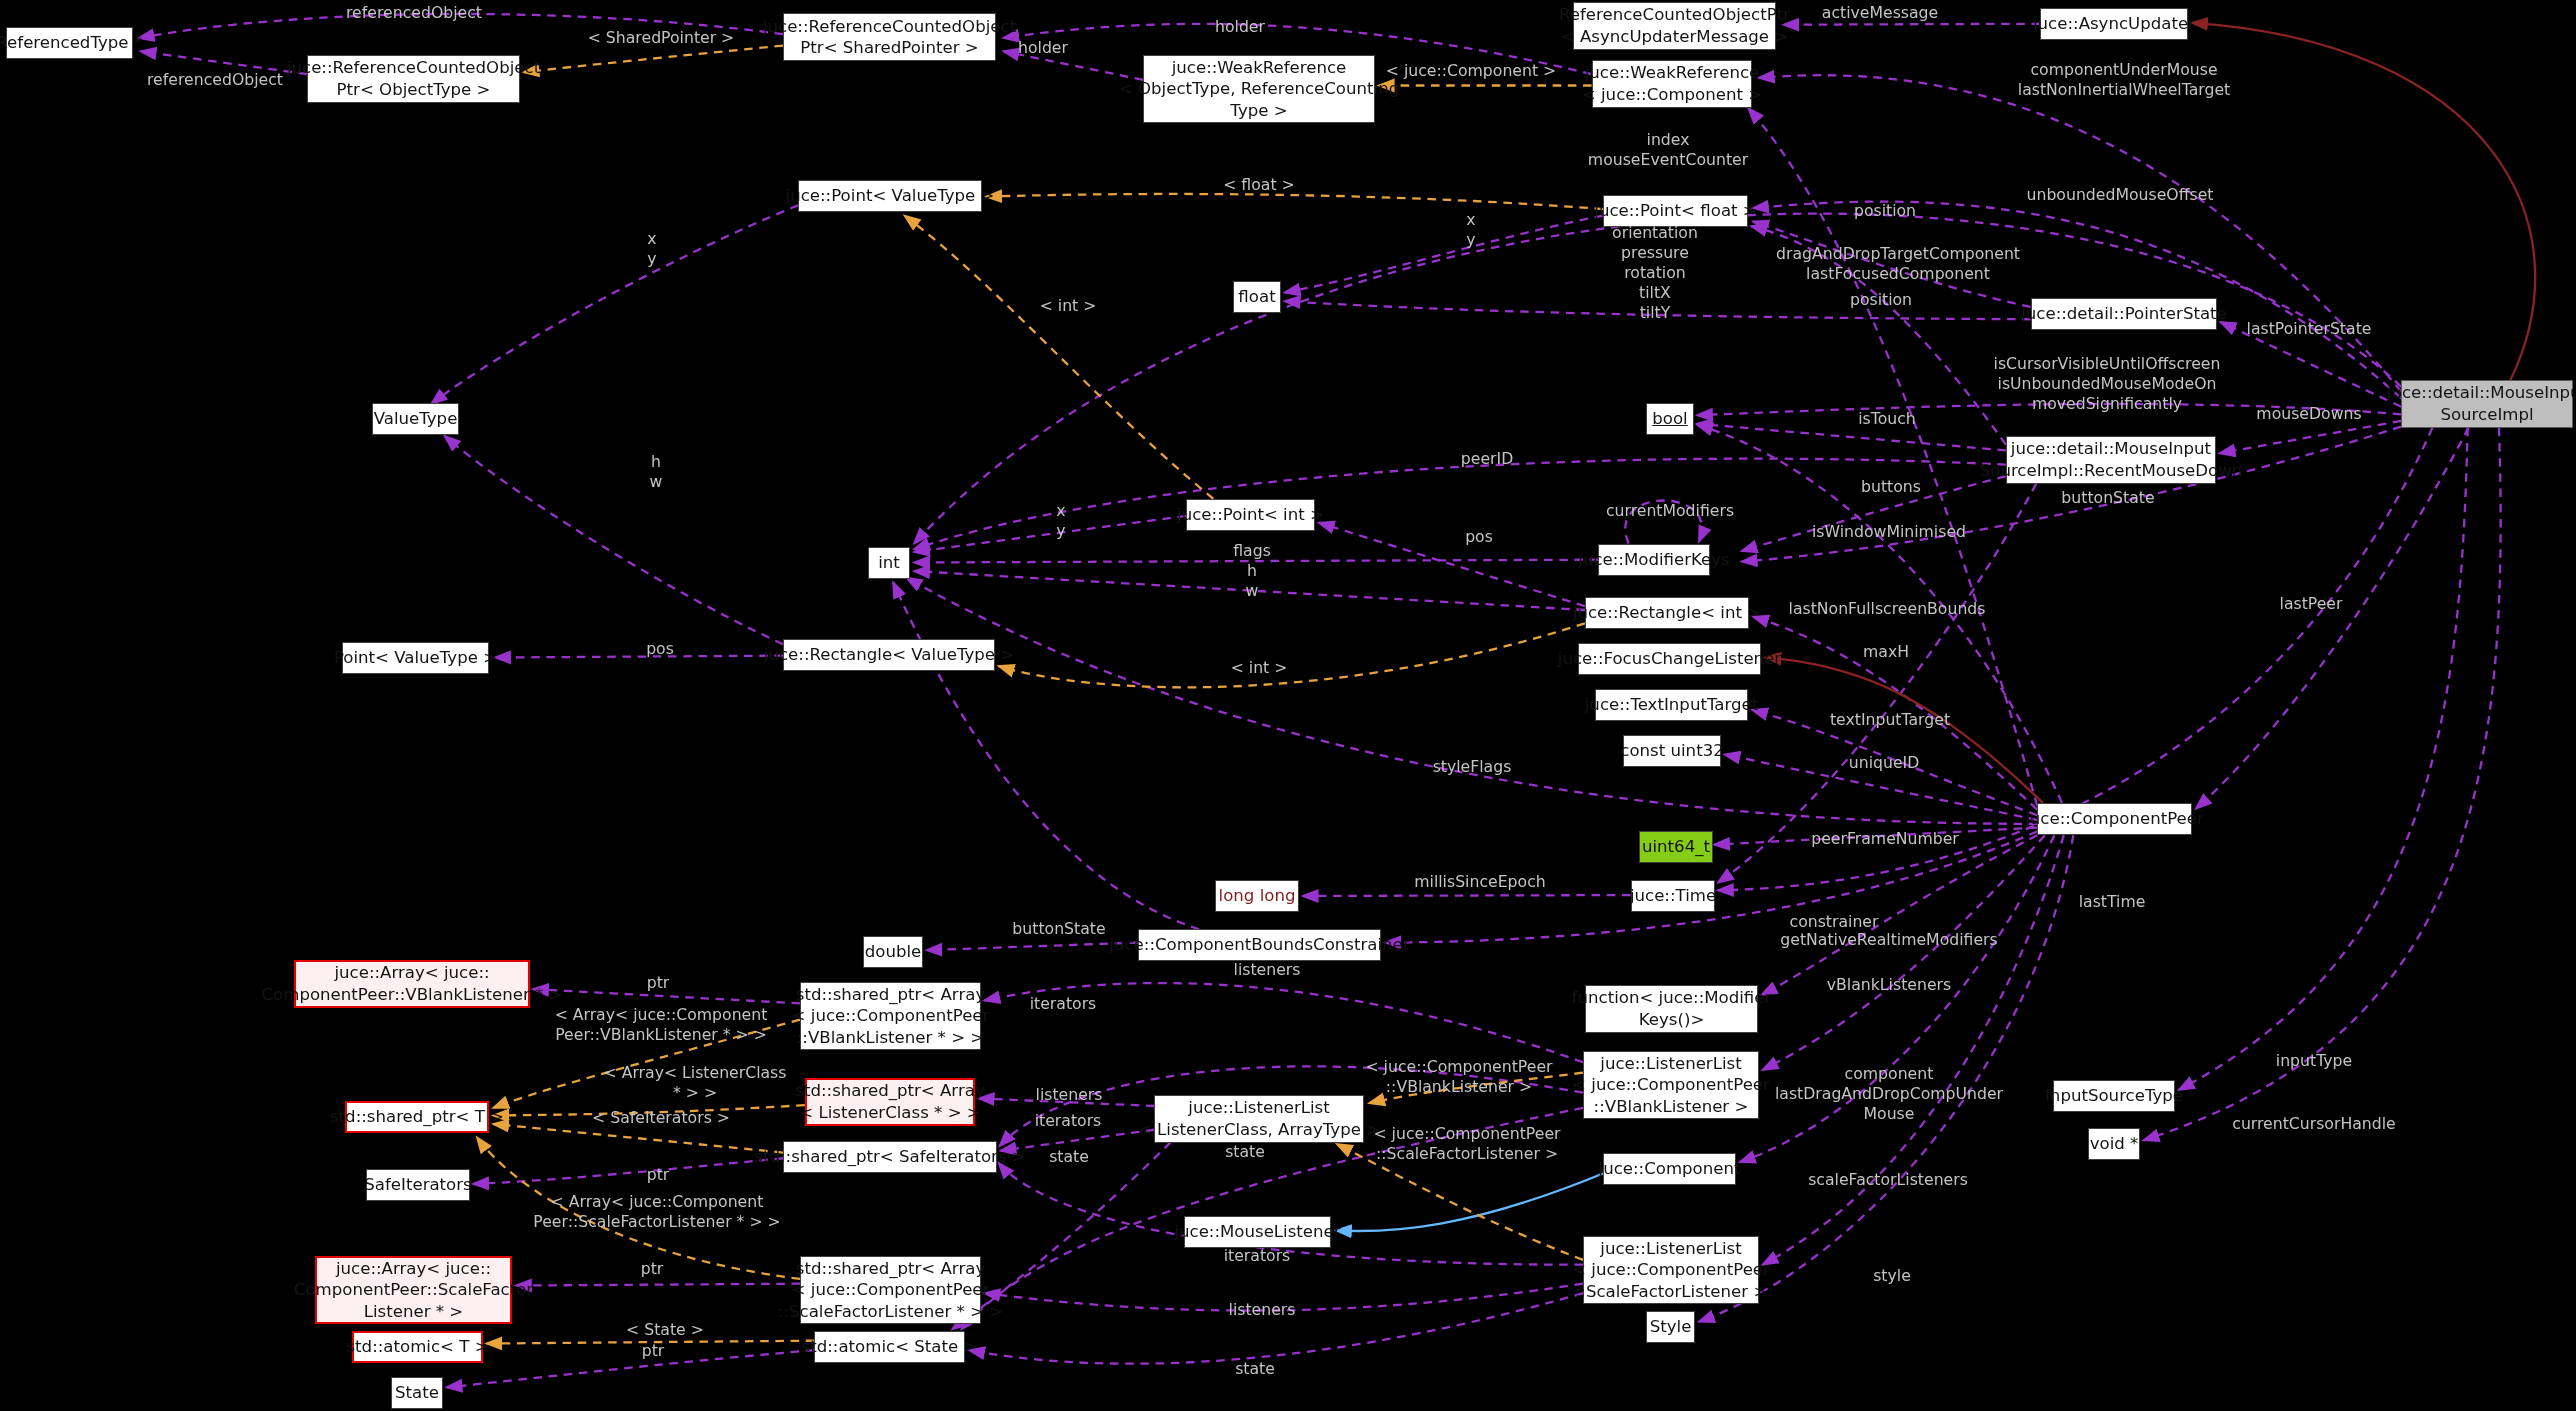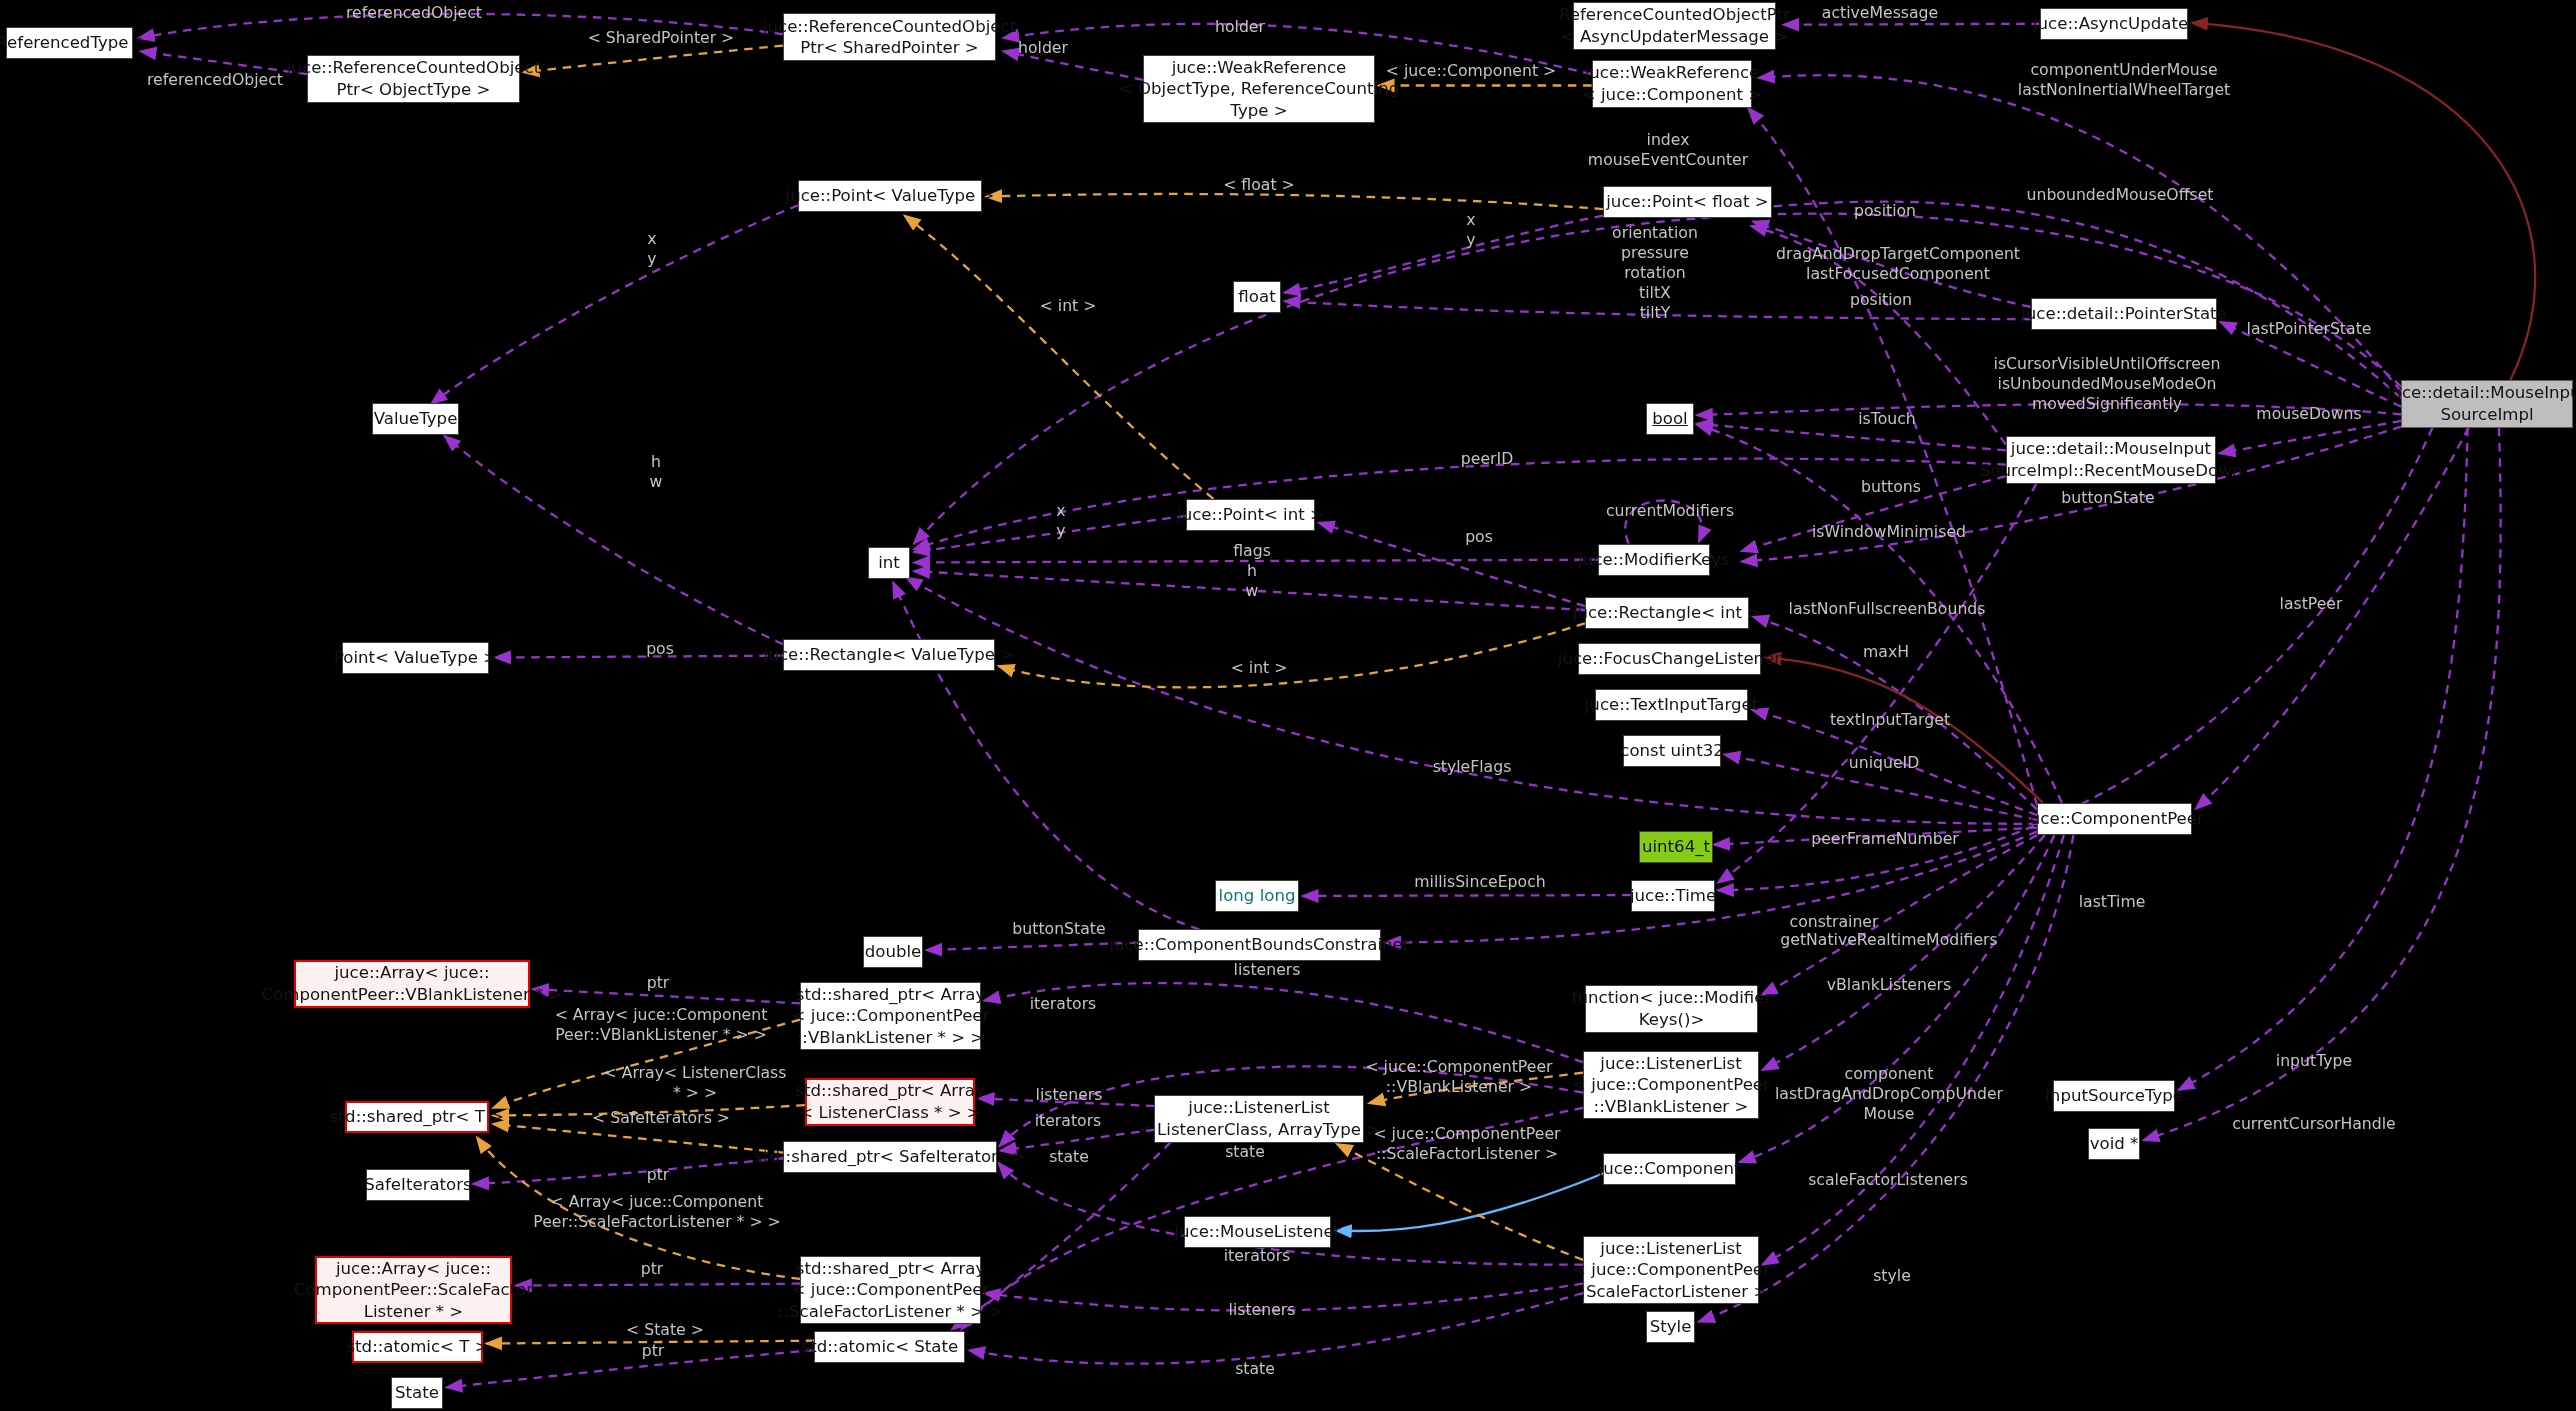--- a/index.html
+++ b/index.html
@@ -117,41 +117,41 @@
 Ptr&lt; SharedPointer &gt;</div>
     <div class="node" style="left: 1143px; top: 55px; width: 232px; height: 68px; background: rgb(255, 255, 255); border: 1.5px solid rgb(63, 63, 63); color: rgb(20, 20, 20);">juce::WeakReference
 &lt; ObjectType, ReferenceCounting
 Type &gt;</div>
     <div class="node" style="left: 1573px; top: 1.9px; width: 203px; height: 48px; background: rgb(255, 255, 255); border: 1.5px solid rgb(63, 63, 63); color: rgb(20, 20, 20);">ReferenceCountedObjectPtr
 &lt; AsyncUpdaterMessage &gt;</div>
     <div class="node" style="left: 2040px; top: 7.6px; width: 148px; height: 32px; background: rgb(255, 255, 255); border: 1.5px solid rgb(63, 63, 63); color: rgb(20, 20, 20);">juce::AsyncUpdater</div>
     <div class="node" style="left: 1592px; top: 60px; width: 160px; height: 48px; background: rgb(255, 255, 255); border: 1.5px solid rgb(63, 63, 63); color: rgb(20, 20, 20);">juce::WeakReference
 &lt; juce::Component &gt;</div>
     <div class="node" style="left: 798px; top: 180px; width: 184px; height: 32px; background: rgb(255, 255, 255); border: 1.5px solid rgb(63, 63, 63); color: rgb(20, 20, 20);">juce::Point&lt; ValueType &gt;</div>
-    <div class="node" style="left: 1603px; top: 186px; width: 169px; height: 32px; background: rgb(255, 255, 255); border: 1.5px solid rgb(63, 63, 63); color: rgb(20, 20, 20);">juce::Point&lt; float &gt;</div>
+    <div class="node" style="left: 1603px; top: 195px; width: 145px; height: 32px; background: rgb(255, 255, 255); border: 1.5px solid rgb(63, 63, 63); color: rgb(20, 20, 20);">juce::Point&lt; float &gt;</div>
     <div class="node" style="left: 1233px; top: 281px; width: 48px; height: 32px; background: rgb(255, 255, 255); border: 1.5px solid rgb(63, 63, 63); color: rgb(20, 20, 20);">float</div>
     <div class="node" style="left: 2031px; top: 298px; width: 186px; height: 32px; background: rgb(255, 255, 255); border: 1.5px solid rgb(63, 63, 63); color: rgb(20, 20, 20);">juce::detail::PointerState</div>
     <div class="node" style="left: 2401px; top: 380px; width: 172px; height: 48px; background: rgb(190, 190, 190); border: 1.5px solid rgb(90, 90, 90); color: rgb(20, 20, 20);">juce::detail::MouseInput
 SourceImpl</div>
     <div class="node" style="left: 372px; top: 403px; width: 87px; height: 32px; background: rgb(255, 255, 255); border: 1.5px solid rgb(63, 63, 63); color: rgb(20, 20, 20);">ValueType</div>
     <div class="node" style="left: 1646px; top: 403px; width: 48px; height: 32px; background: rgb(255, 255, 255); border: 1.5px solid rgb(63, 63, 63); color: rgb(20, 20, 20); text-decoration: underline;">bool</div>
     <div class="node" style="left: 2006px; top: 436px; width: 210px; height: 48px; background: rgb(255, 255, 255); border: 1.5px solid rgb(63, 63, 63); color: rgb(20, 20, 20);">juce::detail::MouseInput
 SourceImpl::RecentMouseDown</div>
     <div class="node" style="left: 868px; top: 547px; width: 42px; height: 32px; background: rgb(255, 255, 255); border: 1.5px solid rgb(63, 63, 63); color: rgb(20, 20, 20);">int</div>
     <div class="node" style="left: 1186px; top: 499px; width: 129px; height: 32px; background: rgb(255, 255, 255); border: 1.5px solid rgb(63, 63, 63); color: rgb(20, 20, 20);">juce::Point&lt; int &gt;</div>
     <div class="node" style="left: 1598px; top: 544px; width: 112px; height: 32px; background: rgb(255, 255, 255); border: 1.5px solid rgb(63, 63, 63); color: rgb(20, 20, 20);">juce::ModifierKeys</div>
     <div class="node" style="left: 1585px; top: 597px; width: 164px; height: 32px; background: rgb(255, 255, 255); border: 1.5px solid rgb(63, 63, 63); color: rgb(20, 20, 20);">juce::Rectangle&lt; int &gt;</div>
     <div class="node" style="left: 1578px; top: 643px; width: 183px; height: 32px; background: rgb(255, 255, 255); border: 1.5px solid rgb(63, 63, 63); color: rgb(20, 20, 20);">juce::FocusChangeListener</div>
     <div class="node" style="left: 342px; top: 642px; width: 147px; height: 32px; background: rgb(255, 255, 255); border: 1.5px solid rgb(63, 63, 63); color: rgb(20, 20, 20);">Point&lt; ValueType &gt;</div>
     <div class="node" style="left: 783px; top: 639px; width: 212px; height: 32px; background: rgb(255, 255, 255); border: 1.5px solid rgb(63, 63, 63); color: rgb(20, 20, 20);">juce::Rectangle&lt; ValueType &gt;</div>
     <div class="node" style="left: 1595px; top: 689px; width: 153px; height: 32px; background: rgb(255, 255, 255); border: 1.5px solid rgb(63, 63, 63); color: rgb(20, 20, 20);">juce::TextInputTarget</div>
     <div class="node" style="left: 1623px; top: 735px; width: 98px; height: 32px; background: rgb(255, 255, 255); border: 1.5px solid rgb(63, 63, 63); color: rgb(20, 20, 20);">const uint32</div>
     <div class="node" style="left: 2037px; top: 803px; width: 155px; height: 32px; background: rgb(255, 255, 255); border: 1.5px solid rgb(63, 63, 63); color: rgb(20, 20, 20);">juce::ComponentPeer</div>
     <div class="node" style="left: 1639px; top: 831px; width: 74px; height: 32px; background: #84cc16; border: 1.5px solid rgb(63, 63, 63); color: rgb(20, 20, 20);">uint64_t</div>
-    <div class="node" style="left: 1215px; top: 880px; width: 84px; height: 32px; background: rgb(255, 255, 255); border: 1.5px solid rgb(63, 63, 63); color: #0f766e;">long long</div>
+    <div class="node" style="left: 1215px; top: 880px; width: 84px; height: 32px; background: rgb(255, 255, 255); border: 1.5px solid rgb(63, 63, 63); color: #7f1d1d;">long long</div>
     <div class="node" style="left: 1631px; top: 880px; width: 84px; height: 32px; background: rgb(255, 255, 255); border: 1.5px solid rgb(63, 63, 63); color: rgb(20, 20, 20);">juce::Time</div>
     <div class="node" style="left: 863px; top: 936px; width: 60px; height: 32px; background: rgb(255, 255, 255); border: 1.5px solid rgb(63, 63, 63); color: rgb(20, 20, 20);">double</div>
     <div class="node" style="left: 1138px; top: 929px; width: 243px; height: 32px; background: rgb(255, 255, 255); border: 1.5px solid rgb(63, 63, 63); color: rgb(20, 20, 20);">juce::ComponentBoundsConstrainer</div>
     <div class="node" style="left: 294px; top: 960px; width: 236px; height: 48px; background: rgb(253, 240, 240); border: 2.1px solid rgb(230, 0, 0); color: rgb(20, 20, 20);">juce::Array&lt; juce::
 ComponentPeer::VBlankListener * &gt;</div>
     <div class="node" style="left: 800px; top: 982px; width: 181px; height: 68px; background: rgb(255, 255, 255); border: 1.5px solid rgb(63, 63, 63); color: rgb(20, 20, 20);">std::shared_ptr&lt; Array
 &lt; juce::ComponentPeer
 ::VBlankListener * &gt; &gt;</div>
     <div class="node" style="left: 1585px; top: 985px; width: 173px; height: 48px; background: rgb(255, 255, 255); border: 1.5px solid rgb(63, 63, 63); color: rgb(20, 20, 20);">function&lt; juce::Modifier
 Keys()&gt;</div>

